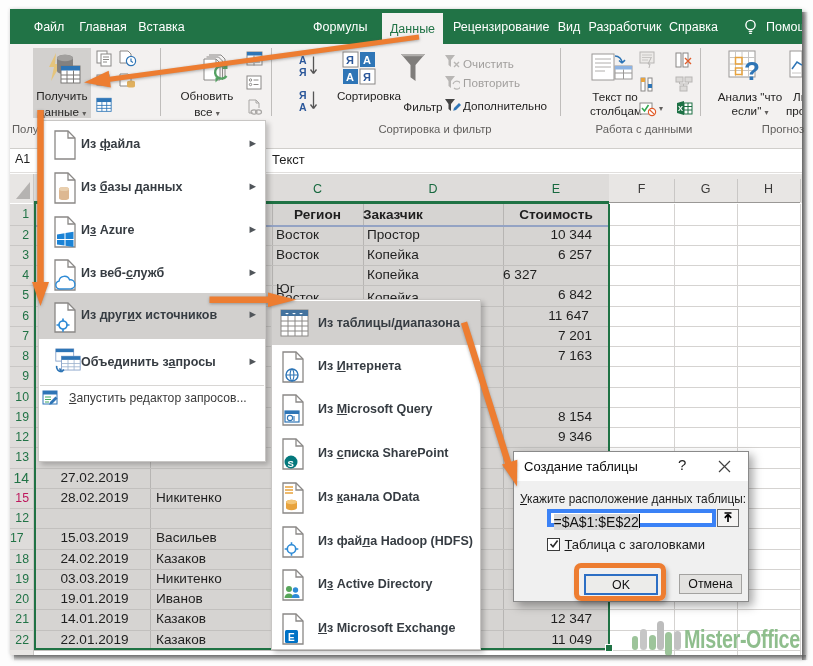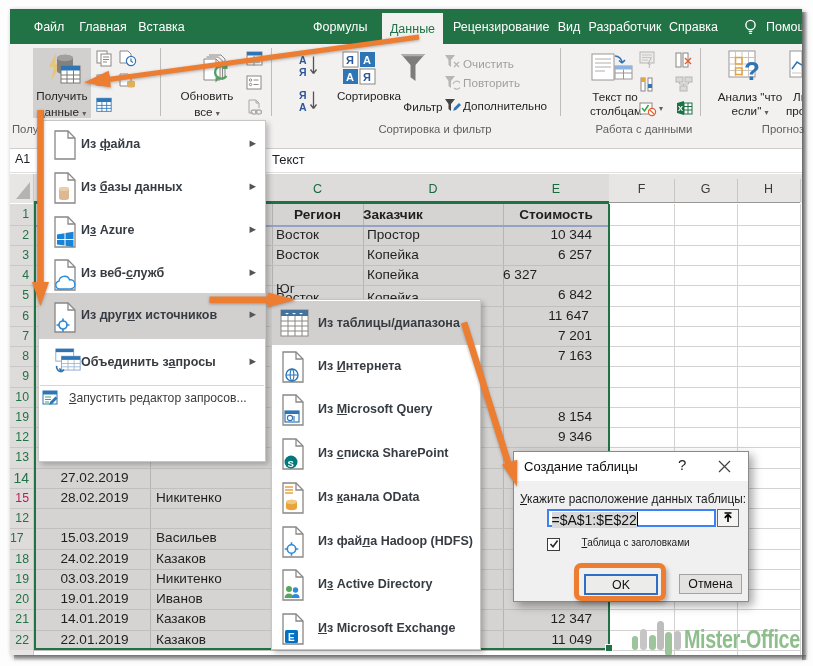--- a/index.html
+++ b/index.html
@@ -576,36 +576,36 @@
   </div>
 </div>
 <div id="dlg">
   <div class="title"></div>
   <div class="abs" style="left:10px;top:6.5px;font-size:13px;color:#0a0a0a;white-space:nowrap;">Создание таблицы</div>
   <div class="abs" style="left:164px;top:4px;font-size:15px;color:#222;">?</div>
   <svg class="abs" style="left:204px;top:8px;" width="13" height="13" viewBox="0 0 13 13">
     <path d="M1 1 L12 12 M12 1 L1 12" stroke="#404040" stroke-width="1.2"></path>
   </svg>
   <div class="abs" style="left:6px;top:40px;font-size:12.4px;color:#1a1a1a;white-space:nowrap;transform:scaleX(0.955);transform-origin:0 0;"><u>У</u>кажите расположение данных таблицы:</div>
-  <div class="abs" style="left:32.5px;top:57px;width:169px;height:17.5px;background:#fff;border:2px solid #3b82f6;box-sizing:border-box;">
+  <div class="abs" style="left:32.5px;top:57px;width:169px;height:17.5px;background:#fff;border:4px solid #3b82f6;box-sizing:border-box;">
     <span style="position:absolute;left:3px;top:1px;font-size:14px;color:#111;background:#d8d8d8;">=$A$1:$E$22</span>
     <span style="position:absolute;left:88px;top:1px;width:1.3px;height:14px;background:#000;"></span>
   </div>
   <div class="abs" style="left:203px;top:57px;width:22px;height:17.5px;background:#f5f4f3;border:1px solid #696969;box-sizing:border-box;">
     <svg class="abs" style="left:4px;top:2px;" width="12" height="12" viewBox="0 0 12 12">
       <path d="M6 10 V3 M6 2.4 L2.8 5.8 M6 2.4 L9.2 5.8" stroke="#000" stroke-width="1.7" fill="none"></path>
       <path d="M2.5 1 h7" stroke="#000" stroke-width="1.5"></path>
     </svg>
   </div>
   <div class="abs" style="left:33px;top:85.5px;width:13px;height:13px;background:#fff;border:1.4px solid #3b3b3b;box-sizing:border-box;">
     <svg class="abs" style="left:0.5px;top:0.5px;" width="10" height="10" viewBox="0 0 10 10">
       <path d="M1.5 5 L4 7.8 L8.6 1.6" stroke="#2b2b2b" stroke-width="1.6" fill="none"></path>
     </svg>
   </div>
-  <div class="abs" style="left:50.5px;top:85px;font-size:10px;color:#1a1a1a;margin-left:17px;"><u>Т</u>аблица с заголовками</div>
+  <div class="abs" style="left:50.5px;top:85px;font-size:13px;color:#1a1a1a;"><u>Т</u>аблица с заголовками</div>
   <div class="abs" style="left:70px;top:121.5px;width:74px;height:21.5px;background:#ececea;border:2px solid #2d6fc4;box-sizing:border-box;text-align:center;line-height:18px;font-size:12.4px;color:#111;">OK</div>
   <div class="abs" style="left:165px;top:121.5px;width:63px;height:20.5px;background:#e3e2e0;border:1px solid #a3a2a0;box-sizing:border-box;text-align:center;line-height:19px;font-size:12.4px;color:#111;">Отмена</div>
 </div>
 <div id="okrect"></div>
 <svg id="arrows" viewBox="0 0 813 666">
   <g fill="#ed7d31" stroke="none">
     <line x1="419" y1="37" x2="106" y2="79.8" stroke="#ed7d31" stroke-width="5"></line>
     <polygon points="84,82.5 108.7,70.8 110.9,87.6"></polygon>
     <line x1="40.5" y1="110" x2="40.5" y2="285" stroke="#ed7d31" stroke-width="6.5"></line>
     <polygon points="40.5,306 32,282 49,282"></polygon>

